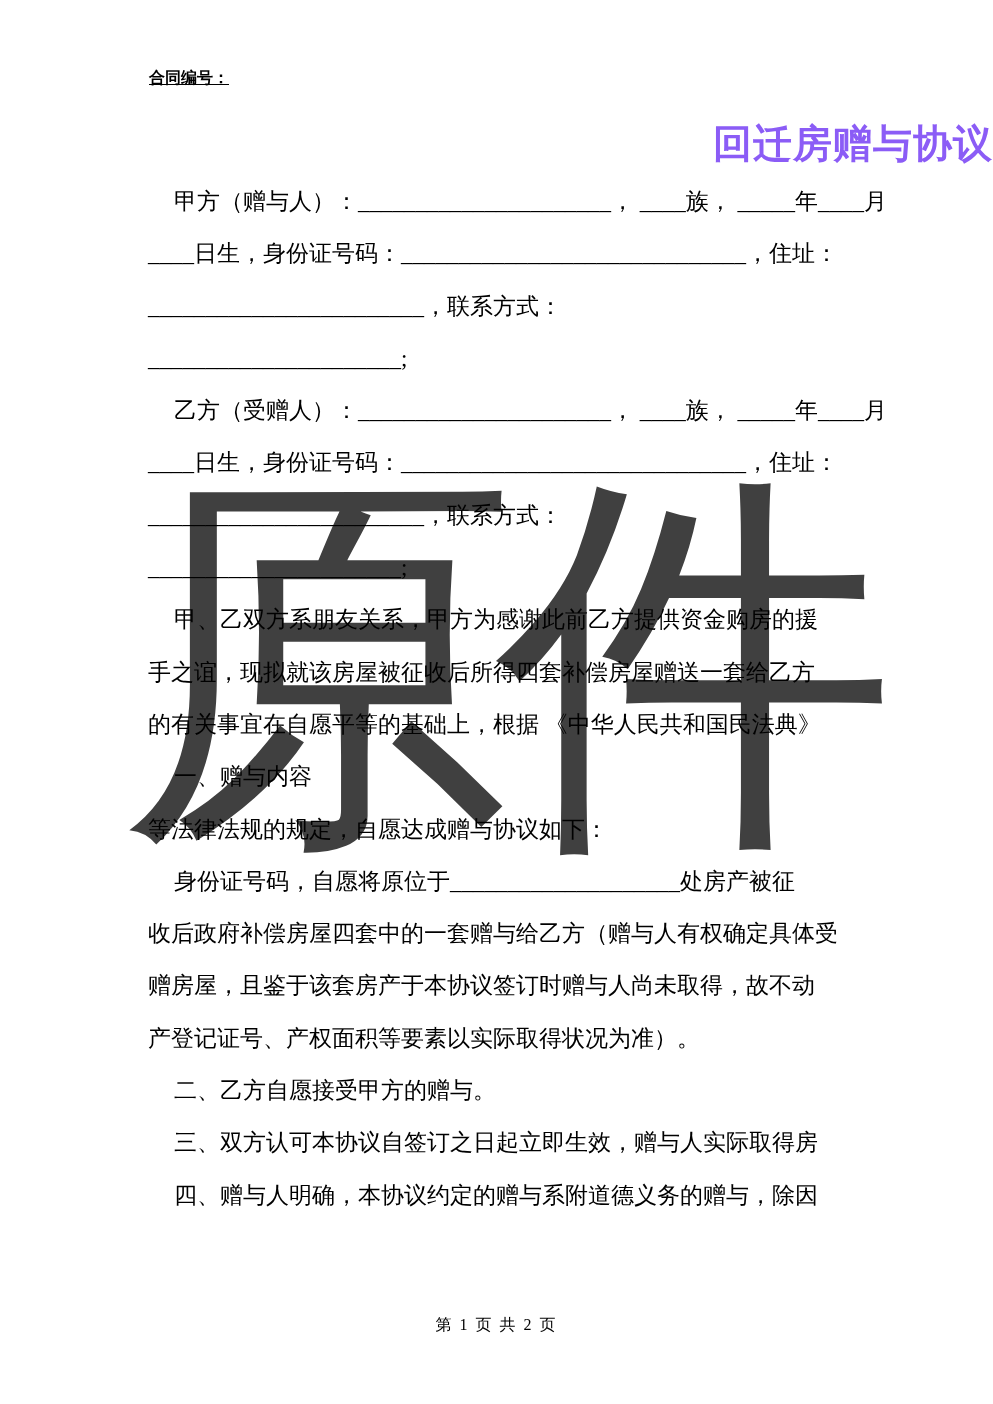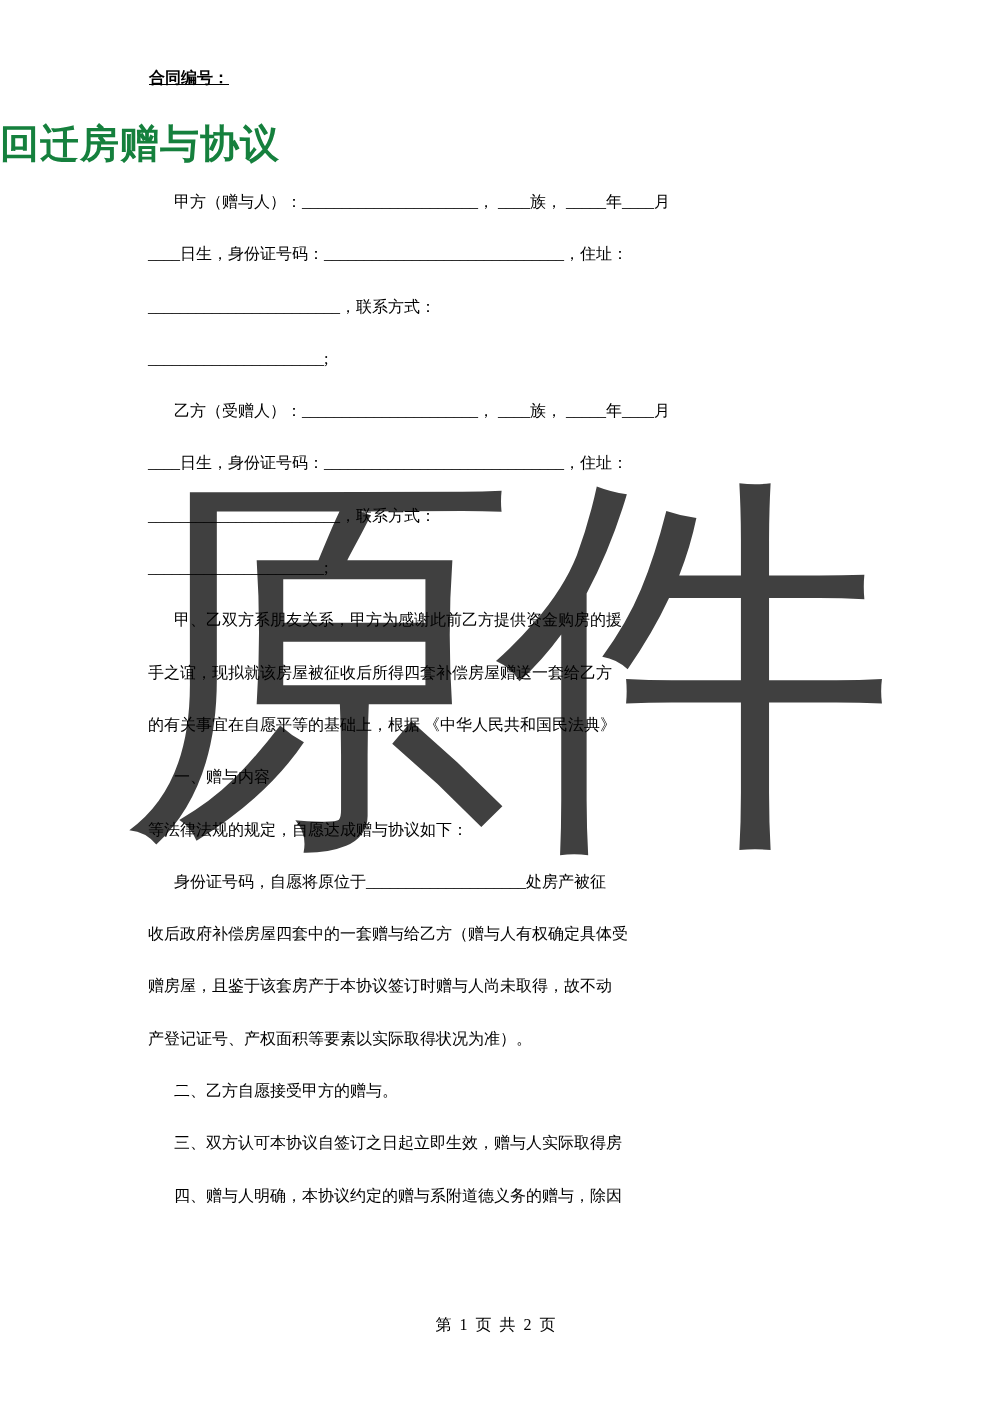--- a/index.html
+++ b/index.html
@@ -39,35 +39,35 @@
     font-family: "Liberation Sans", "DejaVu Sans", sans-serif;
     white-space: nowrap;
     text-decoration: underline;
   }
   .doc-title {
     position: absolute;
     left: 0;
     top: 117px;
     width: 100%;
     z-index: 2;
-    text-align: left;
+    text-align: right;
     font-size: 39px;
     font-weight: bold;
     letter-spacing: 1px;
-    color: #15803d;
+    color: #8b5cf6;
     font-family: "Liberation Sans", "DejaVu Sans", sans-serif;
     white-space: nowrap;
   }
   .doc-body {
     position: absolute;
     left: 148px;
     top: 176px;
     width: 710px;
     z-index: 1;
-    font-size: 16px;
+    font-size: 23px;
   }
   .doc-body .line {
     height: 52.3px;
     line-height: 52.3px;
     white-space: nowrap;
   }
   .doc-body .line.indent {
     padding-left: 26px;
   }
   .page-footer {

